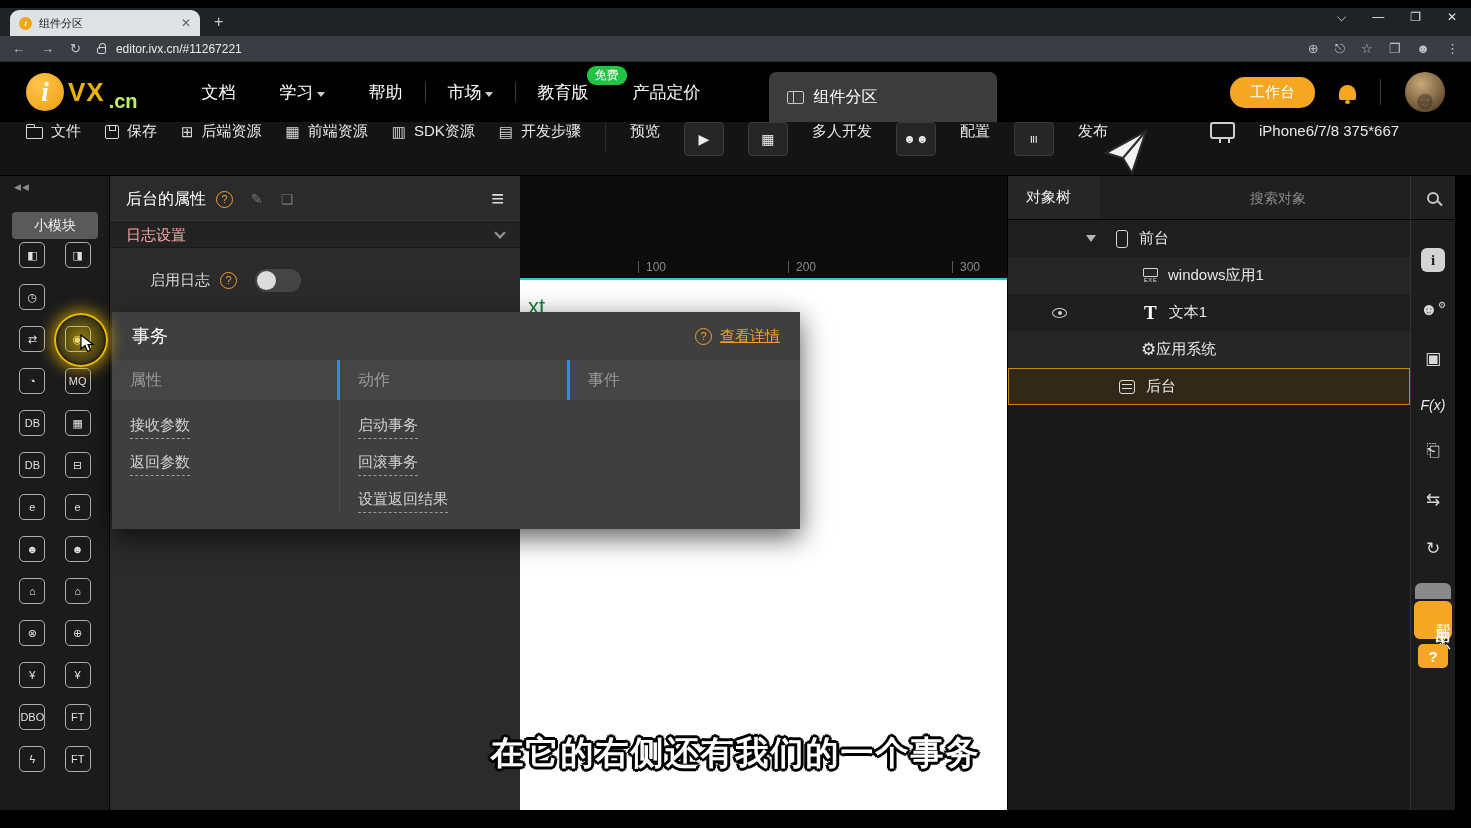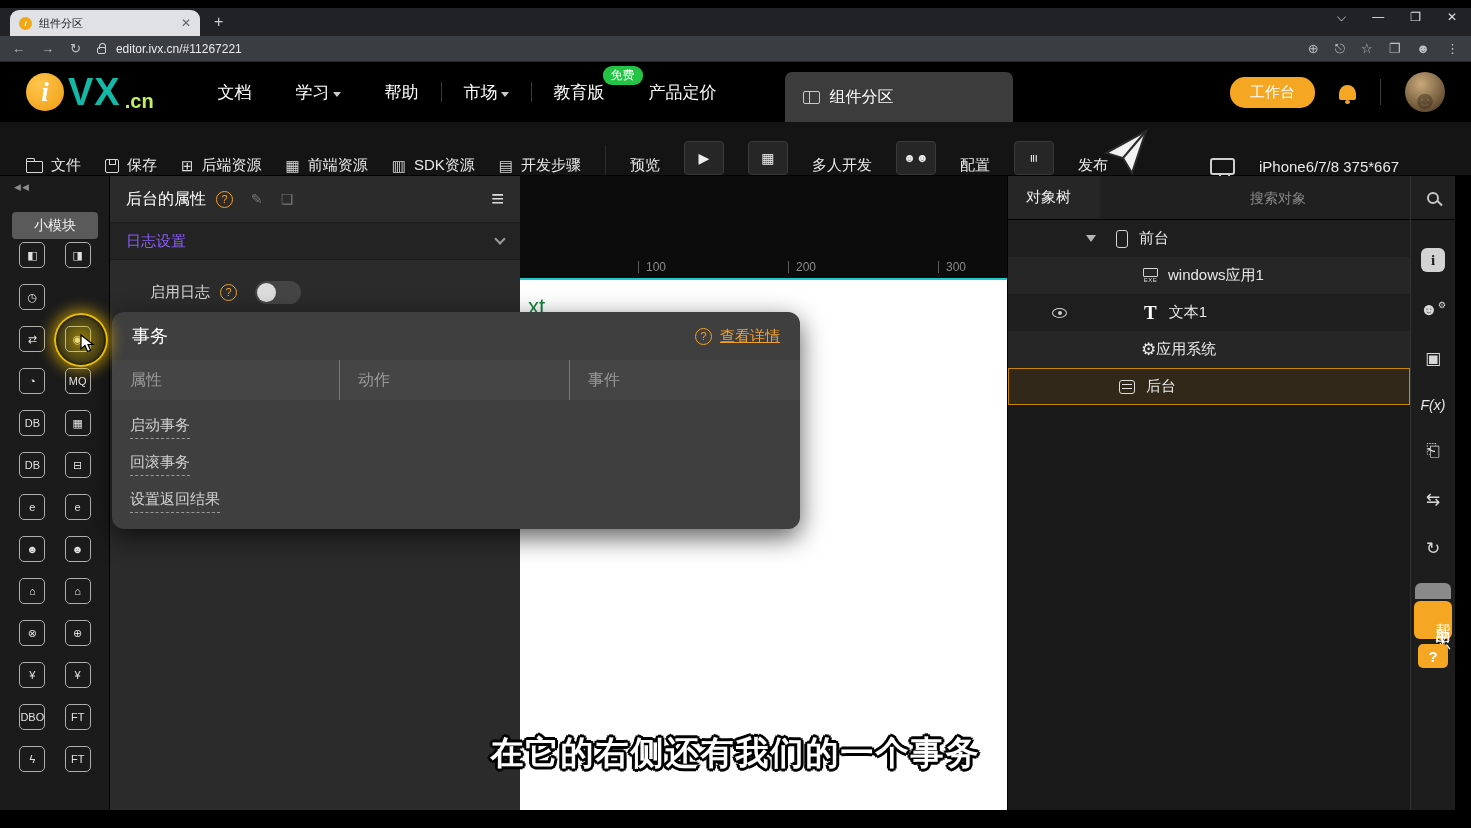--- a/index.html
+++ b/index.html
@@ -19,41 +19,41 @@
   .nav-ic { color:#bdc1c6; font-size:13px; }
   .lock { width:9px; height:7px; border:1.5px solid #cfd2d6; border-radius:2px; position:relative; margin-top:4px; }
   .lock::before { content:""; position:absolute; top:-5px; left:1px; width:5px; height:5px; border:1.5px solid #cfd2d6; border-bottom:none; border-radius:4px 4px 0 0; }
   .url { color:#e8eaed; font-size:12px; flex:1; margin-left:-6px; }
   .bar-right { display:flex; gap:16px; align-items:center; color:#bdc1c6; font-size:13px; }
 
   
   .topnav { position:absolute; top:62px; left:0; right:0; height:60px; background:#000; display:flex; align-items:center; padding:0 26px; }
   .logo { display:flex; align-items:center; gap:4px; }
   .logo-circle { width:38px; height:38px; border-radius:50%; background:radial-gradient(circle at 35% 30%, #ffc54d, #ee9d12); color:#fff; font-family:"Liberation Serif","DejaVu Serif",serif; font-style:italic; font-weight:bold; font-size:27px; display:flex; align-items:center; justify-content:center; }
-  .logo-vx { color:#14b8a6; font-size:38px; font-weight:800; letter-spacing:1px; }
+  .logo-vx { color:#eab308; font-size:26px; font-weight:800; letter-spacing:1px; }
   .logo-cn { color:#bef264; font-size:20px; font-weight:600; margin-top:18px; }
   .nav-menu { display:flex; align-items:center; margin-left:42px; gap:0; }
   .nav-item { color:#fff; font-size:17px; padding:0 22px; position:relative; white-space:nowrap; }
   .nav-caret { display:inline-block; width:0; height:0; border-left:4px solid transparent; border-right:4px solid transparent; border-top:5px solid #ccc; margin-left:3px; vertical-align:1px; }
   .nav-div { width:1px; height:20px; background:#3a3a3a; }
   .edu-badge { position:absolute; top:-15px; right:-16px; background:#23c443; color:#fff; font-size:12px; padding:1px 8px; border-radius:9px; }
   .editor-tab { margin-left:46px; align-self:flex-end; height:50px; width:228px; background:#3c3c3c; border-radius:7px 7px 0 0; display:flex; align-items:center; gap:10px; padding:0 18px; }
   .screen-ic { width:17px; height:13px; border:1.6px solid #c9c9c9; border-radius:2px; position:relative; }
   .screen-ic::after { content:""; position:absolute; left:5px; top:0; bottom:0; width:1.6px; background:#c9c9c9; }
   .editor-tab-label { color:#fff; font-size:16px; }
   .topnav-right { margin-left:auto; display:flex; align-items:center; gap:24px; }
   .workbench-btn { background:#f5a623; color:#fff; font-size:15px; padding:6px 20px; border-radius:15px; border:none; }
   .bell { width:17px; height:15px; background:#f5a623; border-radius:9px 9px 2px 2px; position:relative; }
   .bell::after { content:""; position:absolute; left:6px; bottom:-4px; width:5px; height:4px; background:#f5a623; border-radius:50%; }
   .tn-div { width:1px; height:26px; background:#3a3a3a; }
   .avatar { width:40px; height:40px; border-radius:50%; background:radial-gradient(circle at 40% 30%, #c9a97a, #6b5336 70%, #3a2d1c); position:relative; overflow:hidden; }
   .avatar::after { content:"☻"; position:absolute; left:0; right:0; bottom:-4px; text-align:center; color:#2e241666; font-size:26px; }
 
   
-  .toolbar { position:absolute; top:122px; left:0; right:0; height:54px; background:#141414; display:flex; align-items:flex-end; padding:0 26px; gap:24px; border-bottom:1px solid #000; }
+  .toolbar { position:absolute; top:122px; left:0; right:0; height:54px; background:#141414; display:flex; align-items:flex-start; padding:0 26px; gap:24px; border-bottom:1px solid #000; }
   .tb-item { display:flex; align-items:center; gap:8px; color:#e8e8e8; font-size:15px; white-space:nowrap; }
   .tb-glyph { color:#d8d8d8; font-size:15px; }
   .folder-ic { width:17px; height:12px; border:1.6px solid #d8d8d8; border-radius:1px; position:relative; margin-top:3px; }
   .folder-ic::before { content:""; position:absolute; top:-4px; left:-1px; width:7px; height:3px; border:1.6px solid #d8d8d8; border-bottom:none; border-radius:2px 2px 0 0; }
   .disk-ic { width:14px; height:14px; border:1.6px solid #d8d8d8; border-radius:2px; position:relative; }
   .disk-ic::after { content:""; position:absolute; top:0; left:3px; width:5px; height:4px; border:1.4px solid #d8d8d8; border-top:none; }
   .tb-box { width:40px; height:34px; background:#262626; border:1px solid #3a3a3a; border-radius:4px; display:flex; align-items:center; justify-content:center; color:#eee; font-size:14px; }
   .tb-sep { width:1px; height:30px; background:#2c2c2c; }
   .rot90 { transform:rotate(90deg); display:inline-block; }
   .monitor-ic { width:25px; height:17px; border:2px solid #cfcfcf; border-radius:3px; position:relative; }
@@ -71,21 +71,21 @@
   .module-icon.empty { visibility:hidden; }
   .click-highlight { position:absolute; left:54px; top:137px; width:54px; height:54px; border-radius:50%; background:radial-gradient(circle, rgba(255,214,0,0.55), rgba(255,214,0,0.18) 62%, transparent 72%); border:2px solid rgba(255,205,0,0.9); box-shadow:0 0 14px 4px rgba(255,200,0,0.55); z-index:34; }
   .sidebar-cursor { position:absolute; left:80px; top:158px; z-index:35; }
 
   .prop-panel { width:410px; background:#2b2b2b; position:relative; }
   .prop-header { height:46px; display:flex; align-items:center; gap:10px; padding:0 16px; }
   .prop-title { color:#fff; font-size:16px; }
   .q-circle { width:17px; height:17px; border-radius:50%; border:1.4px solid #f0a030; color:#f0a030; font-size:11px; display:flex; align-items:center; justify-content:center; flex:none; }
   .prop-edit { color:#777; font-size:14px; margin-left:8px; }
   .hamburger { margin-left:auto; color:#dcdcdc; font-size:22px; }
-  .prop-section { height:38px; background:#232323; border-top:1px solid #1a1a1a; border-bottom:1px solid #1a1a1a; display:flex; align-items:center; padding:0 16px; color:#8b5cf6; font-size:15px; }
+  .prop-section { height:26px; background:#232323; border-top:1px solid #1a1a1a; border-bottom:1px solid #1a1a1a; display:flex; align-items:center; padding:0 16px; color:#fca5a5; font-size:15px; }
   .chev { margin-left:auto; width:8px; height:8px; border-right:2px solid #9a9a9a; border-bottom:2px solid #9a9a9a; transform:rotate(45deg); margin-top:-4px; }
   .prop-row { height:40px; margin-top:12px; display:flex; align-items:center; gap:10px; padding:0 16px 0 40px; color:#d8d8d8; font-size:15px; }
   .toggle { width:46px; height:23px; background:#454545; border-radius:12px; position:relative; margin-left:8px; }
   .toggle-knob { position:absolute; left:2px; top:2px; width:19px; height:19px; border-radius:50%; background:#dcdcdc; }
 
   .canvas { flex:1; background:#0c0c0c; position:relative; }
   .ruler { position:absolute; top:84px; left:0; right:0; height:16px; }
   .ruler-label { position:absolute; color:#8a8a8a; font-size:12px; }
   .ruler-label::before { content:""; position:absolute; left:-8px; top:1px; width:1px; height:12px; background:#5a5a5a; }
   .page { position:absolute; left:0; top:102px; right:0; bottom:0; background:#fff; border-top:2px solid #1fc9ce; }
@@ -120,28 +120,28 @@
   .mag::after { content:""; position:absolute; width:7px; height:2px; background:#c5c5c5; transform:rotate(45deg); right:-6px; bottom:-2px; }
   .strip-ic { margin-top:28px; color:#d8d8d8; font-size:17px; display:flex; align-items:center; justify-content:center; }
   .info-sq { width:24px; height:24px; background:#d3d3d3; border-radius:6px; color:#1d1d1d; font-weight:bold; font-family:"Liberation Serif","DejaVu Serif",serif; font-size:15px; display:flex; align-items:center; justify-content:center; }
   .fx-ic { font-size:14px; font-style:italic; color:#e8e8e8; }
   .gray-stub { margin-top:24px; width:36px; height:16px; background:#8a8a8a; border-radius:6px 6px 0 0; }
   .help-center { margin-top:2px; width:38px; background:#f5a623; border-radius:6px; color:#fff; font-size:15px; writing-mode:vertical-rl; text-orientation:upright; letter-spacing:5px; padding:10px 0 8px; text-align:center; }
   .help-q { margin-top:5px; width:30px; height:24px; background:#f5a623; border-radius:5px; color:#fff; font-weight:bold; font-size:15px; display:flex; align-items:center; justify-content:center; }
   .edge { width:16px; background:#000; }
 
   
-  .popup { position:absolute; left:112px; top:312px; width:688px; background:#3f3f3f; border-radius:12px; box-shadow:0 8px 26px rgba(0,0,0,.65); z-index:30; overflow:hidden; }
+  .popup { position:absolute; left:112px; top:312px; width:688px; background:#3f3f3f; border-radius:0; box-shadow:0 8px 26px rgba(0,0,0,.65); z-index:30; overflow:hidden; }
   .popup-header { height:48px; display:flex; align-items:center; padding:0 20px; }
   .popup-title { color:#fff; font-size:18px; }
   .popup-header-right { margin-left:auto; display:flex; align-items:center; gap:8px; }
   .detail-link { color:#f0a030; font-size:15px; text-decoration:underline; }
   .popup-cols, .popup-body { display:grid; grid-template-columns:228px 230px 230px; }
   .popup-cols { height:40px; background:#454545; }
-  .popup-col-h { display:flex; align-items:center; padding-left:18px; color:#9a9a9a; font-size:16px; border-right:1px solid #3b82f6; }
+  .popup-col-h { display:flex; align-items:center; padding-left:18px; color:#9a9a9a; font-size:16px; border-right:3px solid #3b82f6; }
   .popup-col-h:last-child { border-right:none; }
   .popup-body { padding-bottom:16px; }
   .popup-col { padding:2px 18px 0; border-right:1px solid #4e4e4e; }
   .popup-col:last-child { border-right:none; }
   .popup-item { display:table; margin-top:14px; color:#d2d2d2; font-size:15px; border-bottom:1.5px dashed #9a9a9a; padding-bottom:3px; }
 
   
   .subtitle { position:absolute; left:0; right:0; bottom:52px; text-align:center; color:#fff; font-size:33px; font-weight:bold; letter-spacing:2px; z-index:50;
     text-shadow:-2px -2px 0 #000, 2px -2px 0 #000, -2px 2px 0 #000, 2px 2px 0 #000, 0 3px 0 #000, 3px 0 0 #000, -3px 0 0 #000, 0 -3px 0 #000; }
   .letterbox { position:absolute; left:0; right:0; bottom:0; height:18px; background:#000; z-index:60; }
@@ -345,21 +345,21 @@
         <span class="toggle">
             <span class="toggle-knob"></span>
           </span>
       </div>
     </div>
 
     <div class="canvas">
       <div class="ruler">
         <span class="ruler-label" style="left:126px;">100</span>
         <span class="ruler-label" style="left:276px;">200</span>
-        <span class="ruler-label" style="left:426px;">300</span>
+        <span class="ruler-label" style="left:440px;">300</span>
       </div>
       <div class="page">
         <span class="page-text">xt</span>
       </div>
     </div>
 
     <div class="tree">
       <div class="tree-header">
         <span class="tree-title">对象树</span>
         <input class="tree-search-input" placeholder="搜索对象" style="">
@@ -433,20 +433,24 @@
         <a class="detail-link">查看详情</a>
       </span>
     </div>
     <div class="popup-cols">
       <span class="popup-col-h">属性</span>
       <span class="popup-col-h">动作</span>
       <span class="popup-col-h">事件</span>
     </div>
     <div class="popup-body">
       <div class="popup-col">
+        <span class="popup-item">接收参数</span>
+        <span class="popup-item">返回参数</span>
+      </div>
+      <div class="popup-col">
         <span class="popup-item">启动事务</span>
         <span class="popup-item">回滚事务</span>
         <span class="popup-item">设置返回结果</span>
       </div>
     </div>
   </div>
 
   <div class="subtitle">在它的右侧还有我们的一个事务</div>
   <div class="letterbox"></div>
 </div>

